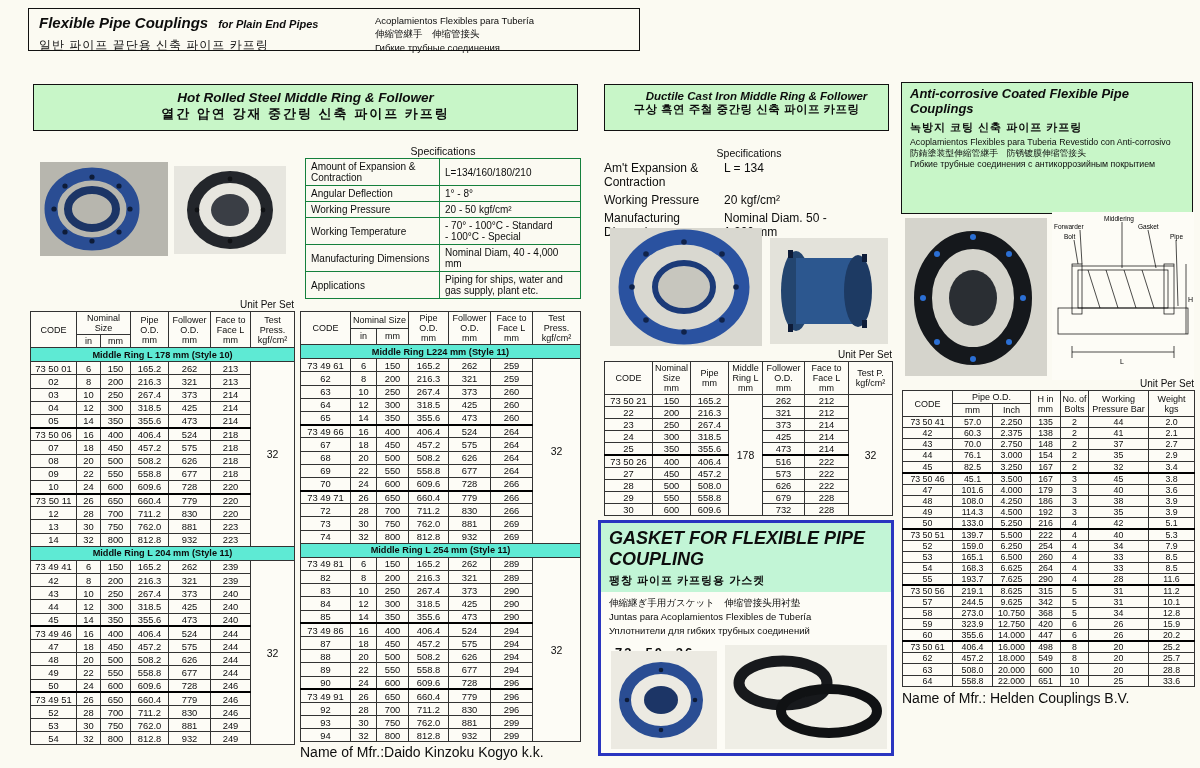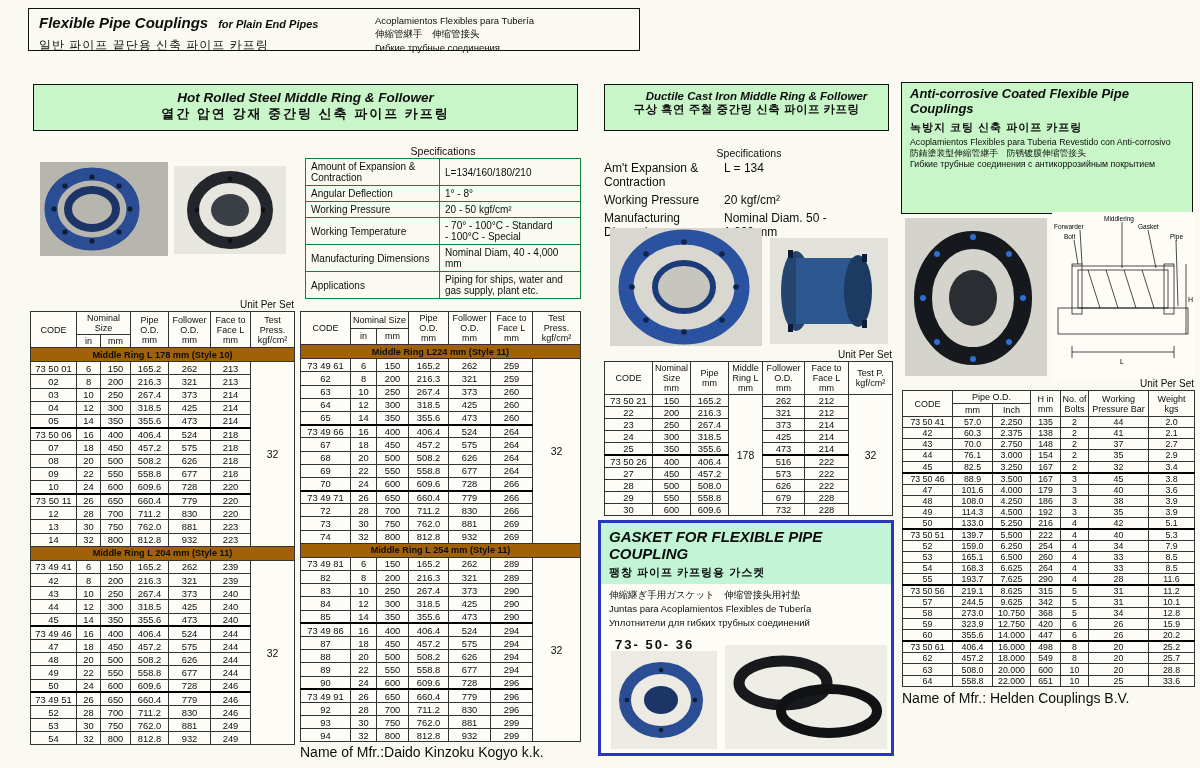--- a/index.html
+++ b/index.html
@@ -44,29 +44,29 @@
   .unit{font-size:10px;text-align:right;}
 
   
   table.dt{table-layout:fixed;border-collapse:collapse;text-align:center;border:1.5px solid #000;background:#fdfcf6;}
   .dt th,.dt td{border:1px solid #333;overflow:hidden;}
   .dt th{font-weight:normal;font-size:9px;line-height:1.12;white-space:pre-line;padding:1px 0;}
   .dt td{font-size:9.4px;padding:0 1px;}
   .dt tr.r td{height:13.2px;}
   .t12 tr.r td{height:12px;}
   .t11 tr.r td{height:11.1px;font-size:8.8px;}
-  .dt .style-row td{background:#a16207;font-weight:bold;font-size:9.2px;height:14px;}
+  .dt .style-row td{background:#5eead4;font-weight:bold;font-size:9.2px;height:14px;}
   .dt .block-start td{border-top:2px solid #000;}
   .dt td.test-cell{font-size:10.5px;}
   .mfr{font-size:14px;}
 
   
   .gasket-box{left:598px;top:520px;width:296px;height:236px;border:3px solid #2a35c0;background:#fdfcf6;}
   .gasket-head{background:#c2f5d6;padding:5px 8px 4px 8px;}
-  .g-title{font-weight:bold;font-style:italic;font-size:15px;}
+  .g-title{font-weight:bold;font-style:italic;font-size:18px;}
   .g-ko{font-weight:bold;font-size:11px;margin-top:3px;letter-spacing:1px;}
   .g-lines{padding:4px 8px 0 8px;font-size:9.5px;line-height:1.45;}
   .g-code{font-weight:bold;font-size:13px;letter-spacing:2px;margin:8px 0 0 14px;}
 
   svg text{font-family:"Liberation Sans","DejaVu Sans",sans-serif;}
 </style>
 </head>
 <body>
 
 <div class="header-box abs box">
@@ -1006,21 +1006,21 @@
         <td>45</td>
         <td>82.5</td>
         <td>3.250</td>
         <td>167</td>
         <td>2</td>
         <td>32</td>
         <td>3.4</td>
       </tr>
       <tr class="r block-start">
         <td>73 50 46</td>
-        <td>88.9</td>
+        <td>45.1</td>
         <td>3.500</td>
         <td>167</td>
         <td>3</td>
         <td>45</td>
         <td>3.8</td>
       </tr>
       <tr class="r">
         <td>47</td>
         <td>101.6</td>
         <td>4.000</td>

